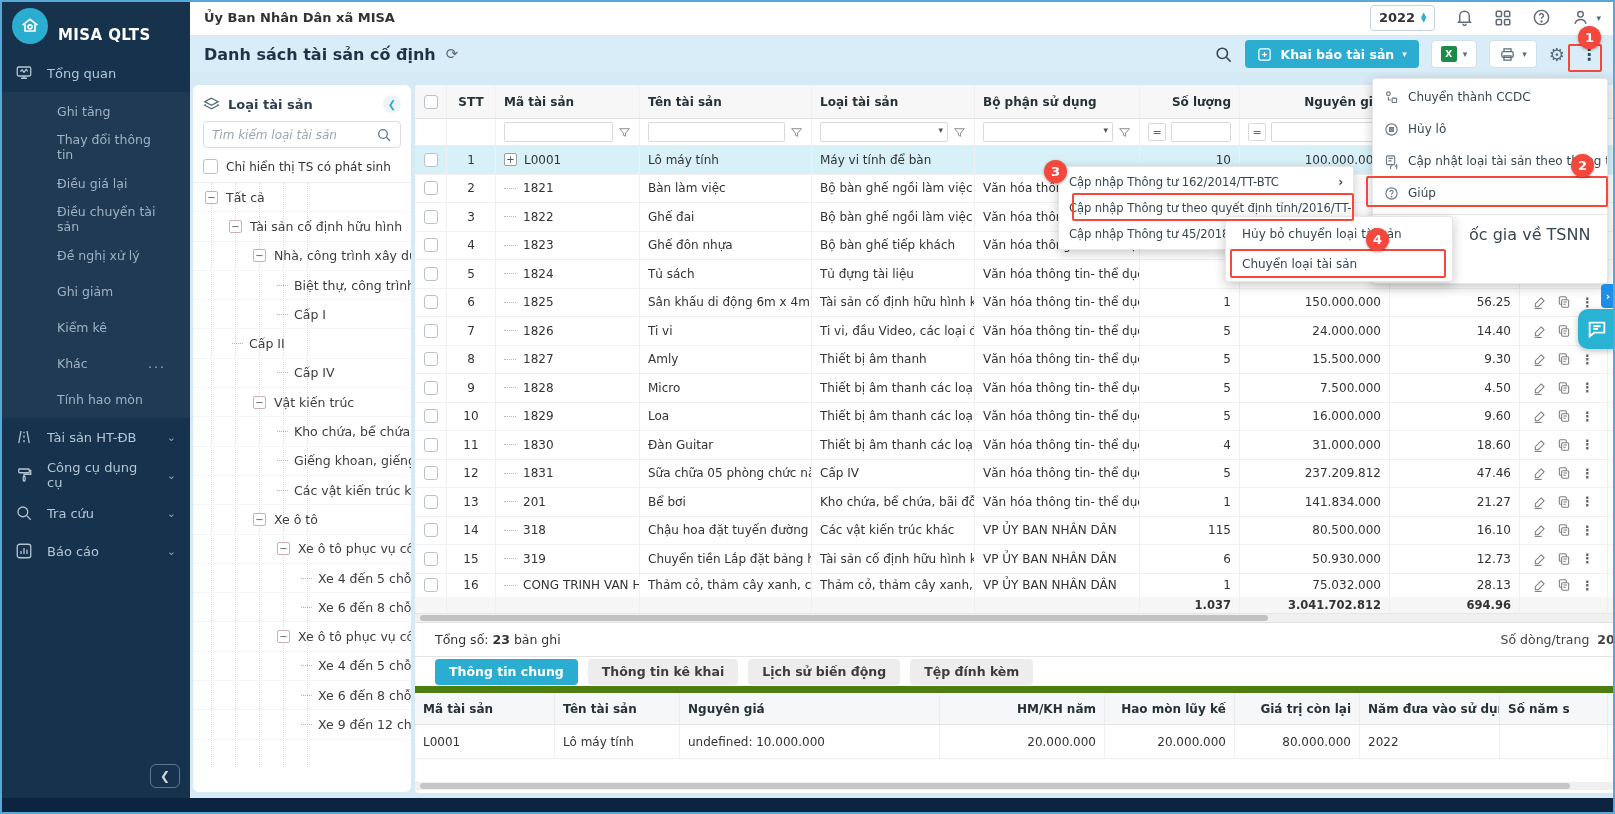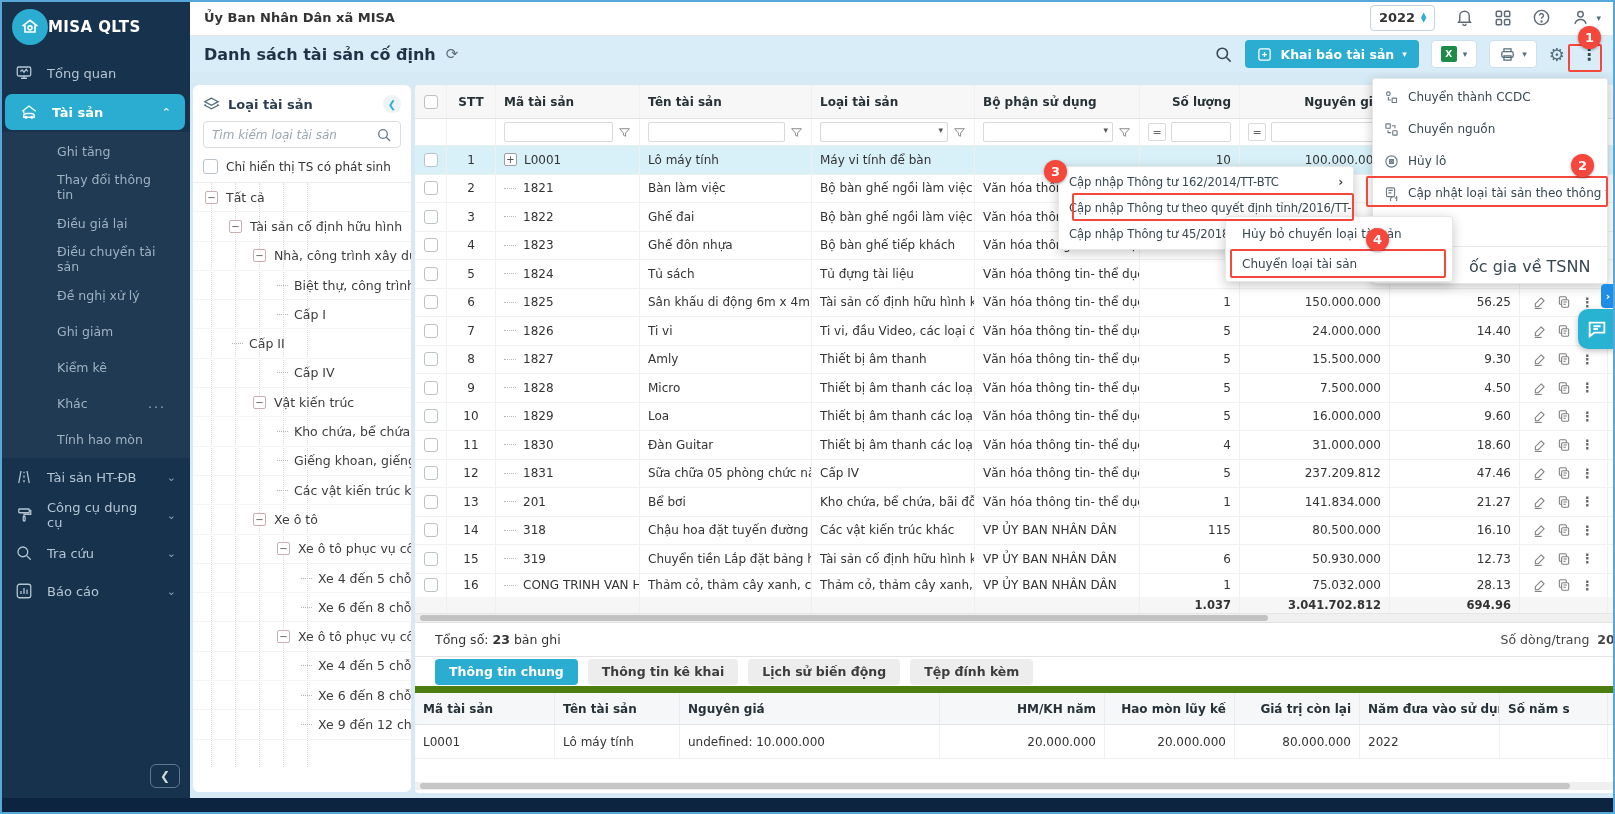--- a/index.html
+++ b/index.html
@@ -4,21 +4,21 @@
 <style>
 *{box-sizing:border-box;margin:0;padding:0}
 html,body{width:1615px;height:814px}
 body{font-family:"DejaVu Sans","Liberation Sans",sans-serif;background:#d6eaf6;position:relative;overflow:hidden;font-size:12px;color:#333}
 .ab{position:absolute}
 #frame{position:absolute;inset:0;border:2px solid #57a7d8;pointer-events:none;z-index:90}
 #bottombar{left:0;top:798px;width:1615px;height:16px;background:#0c2440;z-index:5}
 
 
 #sidebar{left:0;top:0;width:190px;height:798px;background:#16324d;color:#b6c5d2;z-index:6}
-.logo-row{display:flex;align-items:center;gap:0;padding:10px 12px;height:54px}
+.logo-row{display:flex;align-items:flex-end;gap:10px;padding:10px 12px;height:54px}
 .logo-circle{width:36px;height:36px;border-radius:50%;background:#2badd1;display:flex;align-items:center;justify-content:center;color:#fff;flex:none}
 .logo-text{color:#fff;font-weight:bold;font-size:15px;letter-spacing:.4px}
 .side-item{display:flex;align-items:center;gap:13px;height:38px;padding:0 14px;font-size:13px;cursor:pointer}
 .side-item .sicon{width:20px;height:20px;flex:none;display:flex;align-items:center;justify-content:center}
 .side-item .chev{margin-left:auto;font-size:11px;color:#8ea2b5}
 .side-item.active{background:#2badd1;color:#fff;border-radius:7px;margin:2px 5px;font-weight:bold;height:36px}
 .side-item.active .chev{color:#e3f6fb}
 .sub-block{background:rgba(255,255,255,.045);padding:1px 0}
 .sub-item{height:36px;display:flex;align-items:center;padding:0 24px 0 57px;font-size:12.5px;color:#9fb2c2;cursor:pointer}
 .sub-item .more{margin-left:auto;letter-spacing:2px;color:#9fb2c2}
@@ -155,33 +155,20 @@
   <div id="side-top">
       <div class="side-item">
         <span class="sicon">
           <svg width="18" height="18" viewBox="0 0 24 24" fill="none" stroke="currentColor" stroke-width="1.7">
             <rect x="3" y="4" width="18" height="12" rx="2"></rect>
             <path d="m7 10 2.5-2 2.5 3 3-4 2 3M12 16v3M8 19h8"></path>
           </svg>
         </span>
         <span>Tổng quan</span>
       </div>
-      <div class="side-item active">
-        <span class="sicon">
-          <svg width="18" height="18" viewBox="0 0 24 24" fill="none" stroke="currentColor" stroke-width="1.7">
-            <path d="M3 11 12 4l9 7"></path>
-            <path d="M5 10v4"></path>
-            <path d="M5 17c0-2 2-3 4-3h6c2 0 4 1 4 3v2H5z"></path>
-            <circle cx="8" cy="19" r="1.3"></circle>
-            <circle cx="16" cy="19" r="1.3"></circle>
-          </svg>
-        </span>
-        <span>Tài sản</span>
-        <span class="chev">⌃</span>
-      </div>
     </div>
   <div id="side-sub" class="sub-block">
       <div class="sub-item">
         <span>Ghi tăng</span>
       </div>
       <div class="sub-item">
         <span>Thay đổi thông tin</span>
       </div>
       <div class="sub-item">
         <span>Điều giá lại</span>
@@ -1095,30 +1082,20 @@
           <circle cx="7" cy="6" r="3"></circle>
           <rect x="13" y="13" width="7" height="7" rx="1"></rect>
           <path d="M7 11v5h4"></path>
         </svg>
       </span>
       <span>Chuyển thành CCDC</span>
     </div>
     <div class="mitem">
       <span class="micon">
         <svg width="15" height="15" viewBox="0 0 24 24" fill="none" stroke="currentColor" stroke-width="1.8">
-          <rect x="3" y="3" width="7" height="7" rx="1"></rect>
-          <rect x="14" y="14" width="7" height="7" rx="1"></rect>
-          <path d="M6.5 13v4h5M17.5 10V6h-5"></path>
-        </svg>
-      </span>
-      <span>Chuyển nguồn</span>
-    </div>
-    <div class="mitem">
-      <span class="micon">
-        <svg width="15" height="15" viewBox="0 0 24 24" fill="none" stroke="currentColor" stroke-width="1.8">
           <circle cx="12" cy="12" r="9"></circle>
           <path d="M9 9h6v6H9z"></path>
           <path d="m10 10 4 4M14 10l-4 4"></path>
         </svg>
       </span>
       <span>Hủy lô</span>
     </div>
     <div class="mitem">
       <span class="micon">
         <svg width="15" height="15" viewBox="0 0 24 24" fill="none" stroke="currentColor" stroke-width="1.8">

